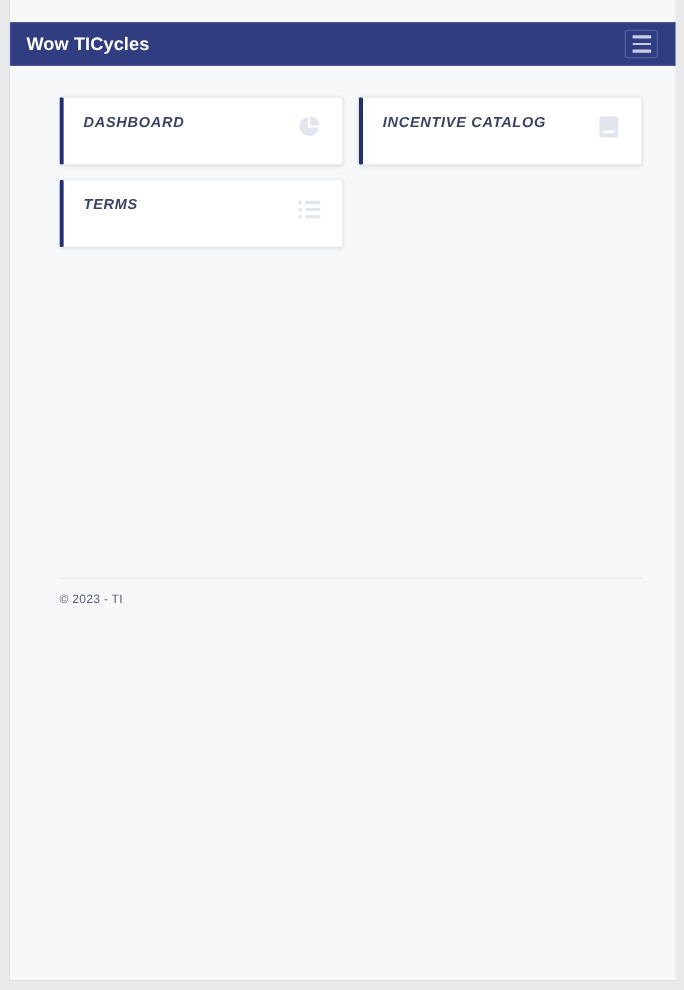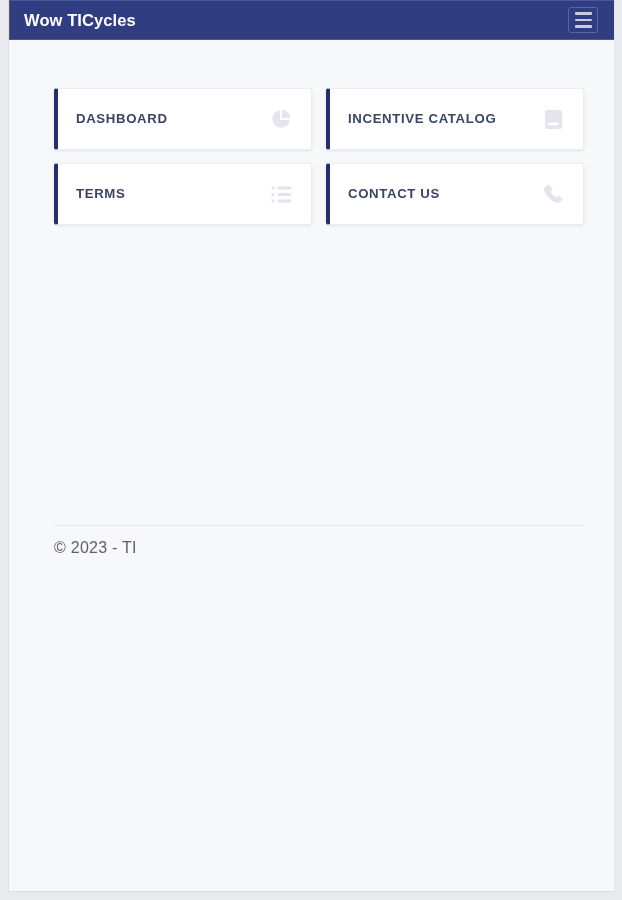--- a/index.html
+++ b/index.html
@@ -28,21 +28,21 @@
     border-left: 1px solid #dfe1e5;
     border-right: 1px solid #e4e6ea;
     border-bottom: 1px solid #dcdee2;
     overflow: hidden;
   }
 
   
   #topbar {
     position: absolute;
     left: 0px;
-    top: 0;
+    top: 20px;
     width: 606px;
     height: 40px;
     background: #303e81;
     border: 1px solid #4b5796;
     display: flex;
     align-items: center;
     justify-content: space-between;
     padding: 0 16px 0 14px;
   }
 
@@ -89,24 +89,24 @@
 
   .tile {
     width: 258px;
     min-height: 62px;
     background: #ffffff;
     border: 1px solid #ebedf0;
     border-left: 4px solid #24306e;
     border-radius: 3px;
     box-shadow: 0 1px 3px rgba(40, 50, 90, 0.10);
     display: flex;
-    align-items: center;
     justify-content: space-between;
     padding: 12px 16px 12px 18px;
     cursor: pointer;
+    font-style: italic;
   }
 
   .tile.tall { min-height: 82px; }
 
   .tile-label {
     color: #3b4464;
     font-size: 13.2px;
     font-weight: bold;
     letter-spacing: 0.65px;
     line-height: 1.55;
@@ -129,21 +129,21 @@
   #footer {
     position: absolute;
     left: 45px;
     top: 525px;
     width: 530px;
     border-top: 1px solid #e3e5e9;
     padding-top: 13px;
   }
   #footer-text {
     color: #5b6073;
-    font-size: 16px;
+    font-size: 11px;
     letter-spacing: 0.25px;
   }
 </style>
 </head>
 <body>
 
 <div id="app-frame">
 
   <div id="topbar">
     <div id="brand">Wow TICycles</div>
@@ -186,28 +186,20 @@
           <circle cx="4" cy="19" r="1.7"></circle>
           <rect x="8.4" y="4.6" width="14" height="2.8" rx="1.4"></rect>
           <rect x="8.4" y="11.1" width="14" height="2.8" rx="1.4"></rect>
           <rect x="8.4" y="17.6" width="14" height="2.8" rx="1.4"></rect>
         </svg>
       </span>
     </div>
 
 
 
-    <div class="tile">
-      <span class="tile-label">CONTACT US</span>
-      <span class="tile-icon">
-        <svg width="25" height="25" viewBox="0 0 25 25" fill="currentColor">
-          <path d="M7.4 2.5 4 5.4c-1.1 1-1.3 2.6-.6 4 2.5 5 6.7 9.1 11.8 11.4 1.4.6 3 .3 4-.8l2.7-3-4.5-3.6-2.2 2.1a18 18 0 0 1-5.6-5.5L11.7 7z"></path>
-        </svg>
-      </span>
-    </div>
 
 
 
 
   </div>
 
   <div id="footer">
     <div id="footer-text">© 2023 - TI</div>
   </div>
 

